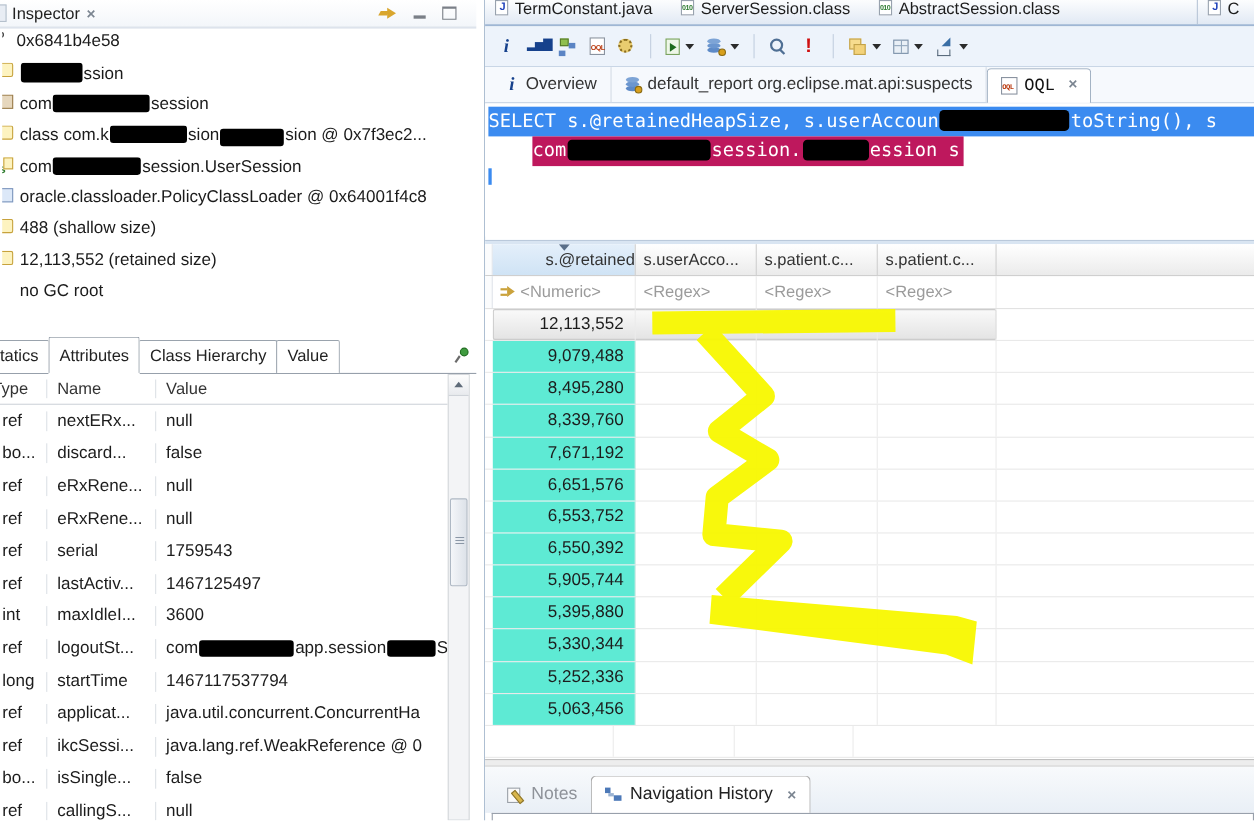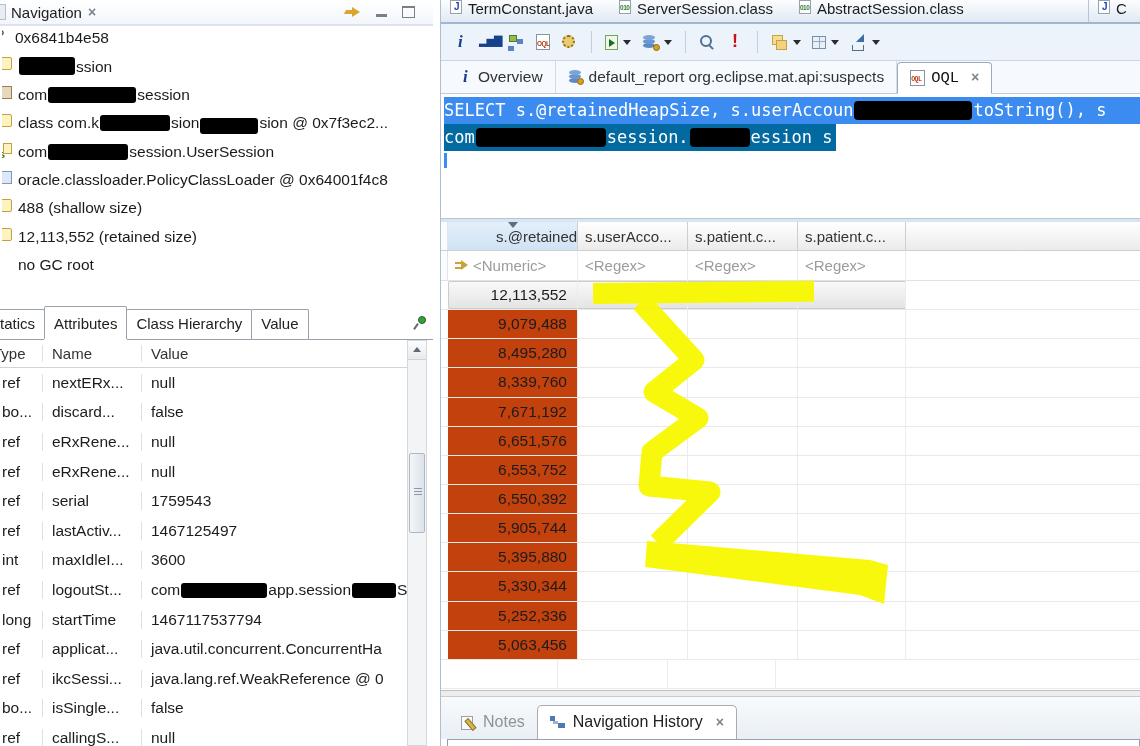--- a/index.html
+++ b/index.html
@@ -115,21 +115,21 @@
   .vtab{display:flex;align-items:center;gap:6px;padding:6px 12px 7px;border-right:1px solid #d4dce6;
     height:100%;box-sizing:border-box;white-space:nowrap;}
   .vtab.active{background:#fff;border:1px solid #9aabbe;border-bottom:1px solid #fff;border-radius:4px 4px 0 0;
     margin-bottom:-1px;position:relative;z-index:2;color:#111;font-family:Liberation Mono, monospace;}
   .vic{width:15px;height:16px;position:relative;display:inline-block;flex:none;box-sizing:border-box;}
 
   .query{position:relative;height:121px;background:#fff;font-family:"DejaVu Sans Mono","Liberation Mono",monospace;
     font-size:17px;padding:3px 0 0 3px;box-sizing:border-box;overflow:hidden;}
   .qline{height:27px;line-height:27px;white-space:pre;}
   .qline1{background:#3b8bf0;color:#fff;}
-  .qsel{background:#0369a1;color:#fff;display:inline-block;padding-right:3px;}
+  .qsel{background:#be185d;color:#fff;display:inline-block;padding-right:3px;margin-left:40px;}
   .query .redact{vertical-align:-4px;border-radius:4px;}
   .caret{width:3px;height:15px;background:#3b8bf0;margin-top:2px;}
 
   .results{position:absolute;left:0;right:0;top:218px;height:472px;overflow:hidden;background:#fff;}
   .res-topline{height:4px;background:#d9e5f2;border-top:1px solid #b6c6d9;box-sizing:border-box;}
   .res-head{display:flex;height:29px;background:linear-gradient(#ffffff,#ebebeb);border-bottom:1px solid #cfcfcf;box-sizing:border-box;}
   .res-gut{width:7px;flex:none;border-right:1px solid #e0e4ea;background:#fbfcfd;box-sizing:border-box;}
   .hcell{box-sizing:border-box;padding:6px 4px 0 7px;font-size:15px;color:#333;border-right:1px solid #cfcfcf;
     position:relative;white-space:nowrap;overflow:hidden;flex:none;}
   .hcell.sorted{background:linear-gradient(#e4effa,#cfe3f5);padding-left:48px;}
@@ -139,21 +139,21 @@
   .fcell{box-sizing:border-box;padding-left:7px;font-size:15px;color:#9b9b9b;border-right:1px solid #ececec;
     height:100%;display:flex;align-items:center;gap:4px;flex:none;white-space:nowrap;overflow:hidden;}
   .ic-filter{width:14px;height:12px;position:relative;flex:none;}
   .ic-filter::before{content:"";position:absolute;left:0;top:2px;width:6px;height:2px;background:#caa23c;box-shadow:0 5px 0 #caa23c;}
   .ic-filter::after{content:"";position:absolute;left:6px;top:0;width:0;height:0;
     border-top:5px solid transparent;border-bottom:5px solid transparent;border-left:7px solid #caa23c;}
   .rrow{display:flex;height:29.143px;border-bottom:1px solid #e9e9e9;box-sizing:border-box;}
   .rgut{width:7px;flex:none;}
   .rcells{width:458px;flex:none;display:flex;box-sizing:border-box;}
   .rc{box-sizing:border-box;border-right:1px solid #ececec;height:100%;flex:none;}
-  .rc1{width:130px;background:#c2410c;text-align:right;padding:5px 10px 0 0;font-size:15.5px;color:#1c1c1c;}
+  .rc1{width:130px;background:#5eead4;text-align:right;padding:5px 10px 0 0;font-size:15.5px;color:#1c1c1c;}
   .rrow.sel .rcells{background:linear-gradient(#fafafa,#e3e3e3);box-shadow:inset 0 0 0 1px #cccccc;border-radius:2px;}
   .rrow.sel .rc1{background:transparent;}
 
   .bottom-sash{position:absolute;left:0;right:0;top:690px;height:7px;background:#ededed;
     border-top:1px solid #c0c0c0;border-bottom:1px solid #cccccc;box-sizing:border-box;}
   .bottom-tabs{position:absolute;left:0;right:0;top:697px;height:42px;background:linear-gradient(#f8fafc,#e9eff6);
     display:flex;align-items:flex-end;padding-left:8px;font-size:16px;box-sizing:border-box;}
   .btab{display:flex;align-items:center;gap:7px;padding:7px 12px 8px;white-space:nowrap;}
   .btab.notes{color:#8e9299;}
   .btab.active{background:#fff;border:1px solid #ababab;border-bottom:none;border-radius:5px 5px 0 0;color:#222;}
@@ -169,21 +169,21 @@
     border:1px solid #98a0ab;border-bottom:none;box-sizing:border-box;}
 
   #hl-svg{position:absolute;left:0;top:0;z-index:9;pointer-events:none;}
 </style>
 </head>
 <body>
 
 <div id="left">
   <div class="insp-titlebar">
     <span class="insp-tabicon"></span>
-    <span class="insp-title">Navigation</span>
+    <span class="insp-title">Inspector</span>
     <span class="close-x">×</span>
     <span class="tb-right">
       <span class="ic-sync"></span>
       <span class="ic-min"></span>
       <span class="ic-max"></span>
     </span>
   </div>
 
   <div class="insp-list" id="insp-list">
       <div class="insp-item">

